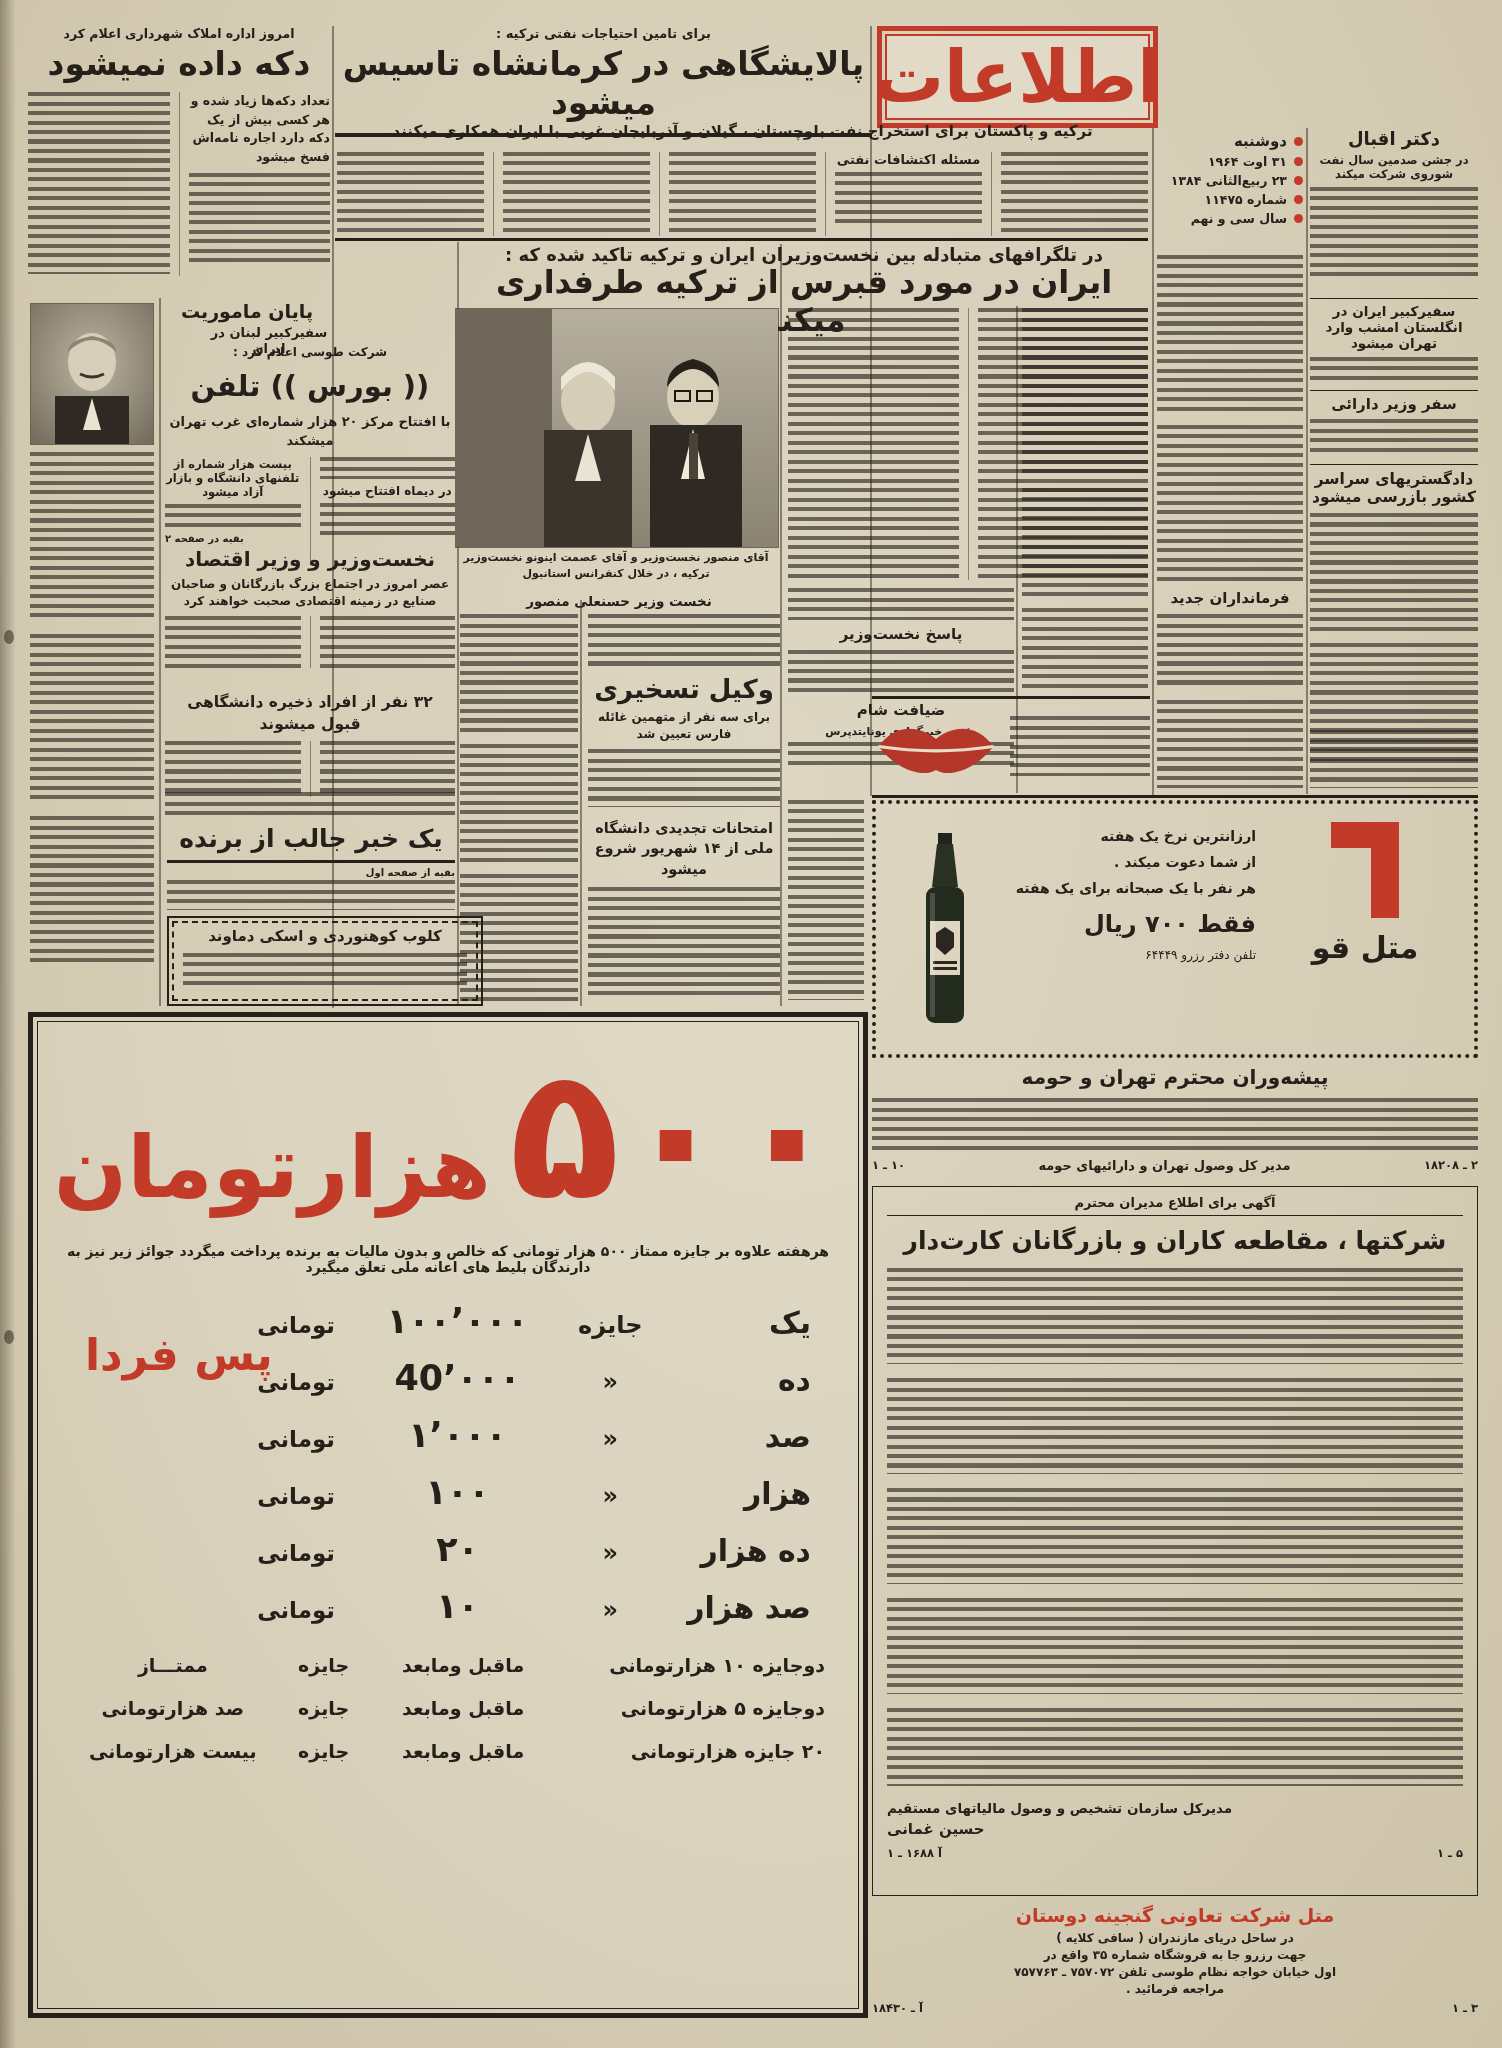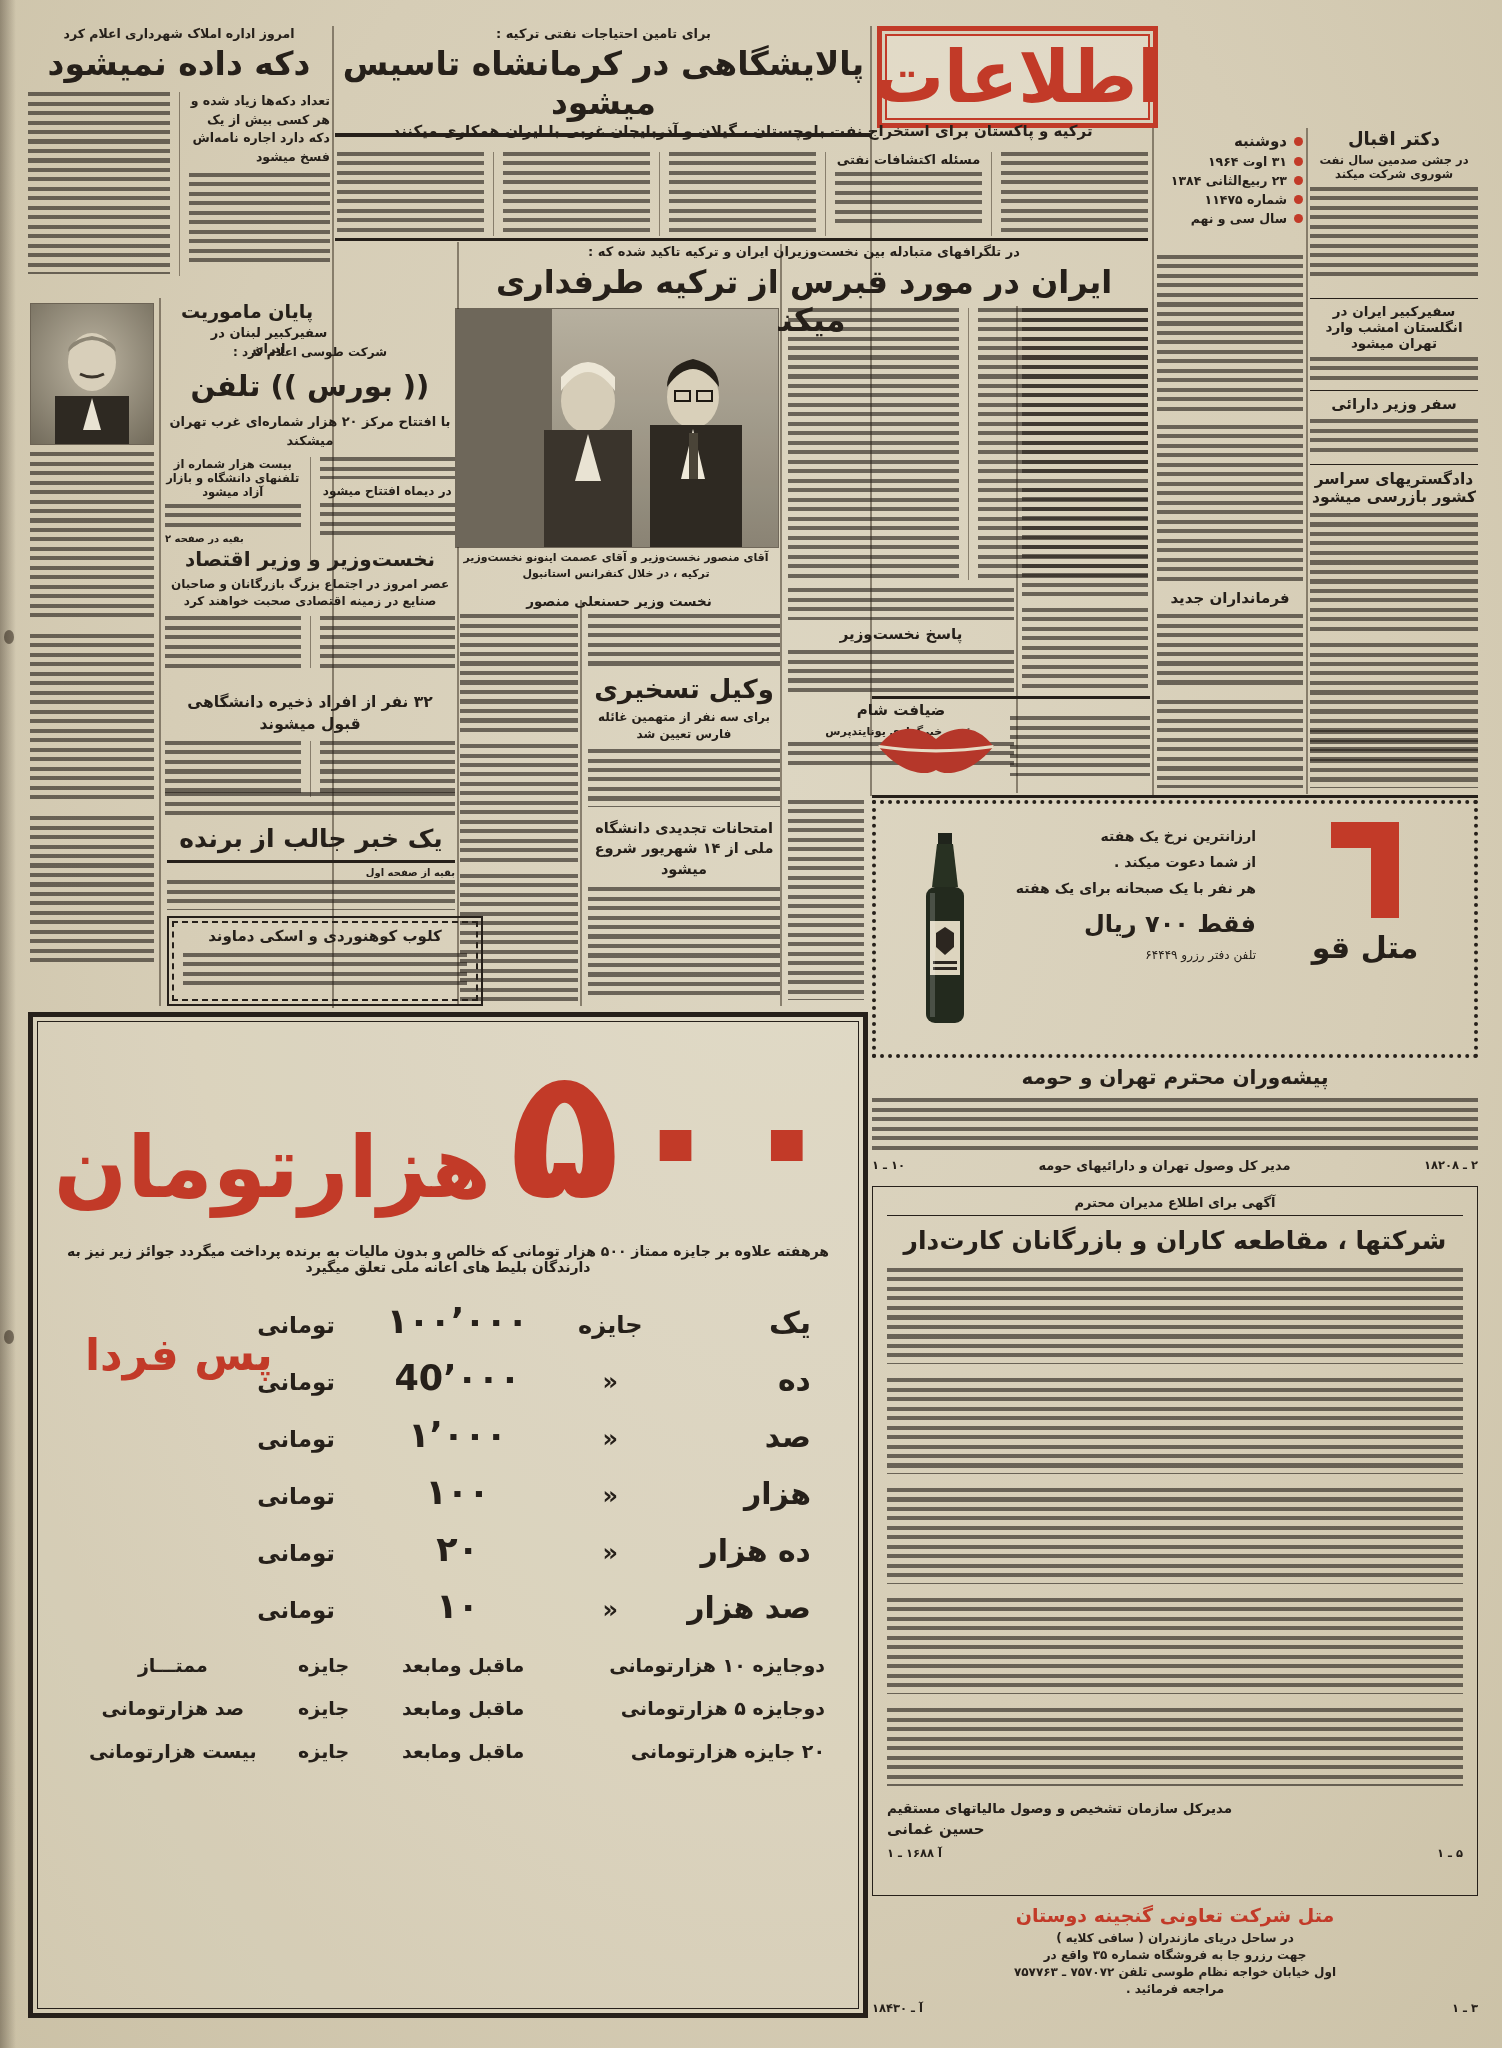--- a/index.html
+++ b/index.html
@@ -151,21 +151,21 @@
         <div class="sim" style="height:84px;"></div>
       </div>
     <div>
         <div class="sim" style="height:84px;"></div>
       </div>
     <div>
         <div class="sim" style="height:84px;"></div>
       </div>
   </div>
 
-  <div class="abs kick" style="left:460px;top:244px;width:688px;font-size:13px;">در تلگرافهای متبادله بین نخست‌وزیران ایران و ترکیه تاکید شده که :</div>
+  <div class="abs kick" style="left:460px;top:244px;width:688px;font-size:18px;">در تلگرافهای متبادله بین نخست‌وزیران ایران و ترکیه تاکید شده که :</div>
   <div class="abs hl" style="left:460px;top:264px;width:688px;font-size:32px;">ایران در مورد قبرس از ترکیه طرفداری میکند</div>
 
   <div class="abs photo-frame" style="left:455px;top:308px;width:322px;height:238px;">
     <svg width="322" height="238" viewBox="0 0 322 238" preserveAspectRatio="none">
       <defs>
         <linearGradient id="pg" x1="0" y1="0" x2="0" y2="1">
           <stop offset="0" stop-color="#b3ab99"></stop>
             <stop offset="1" stop-color="#837c6c"></stop>
         </linearGradient>
       </defs>

